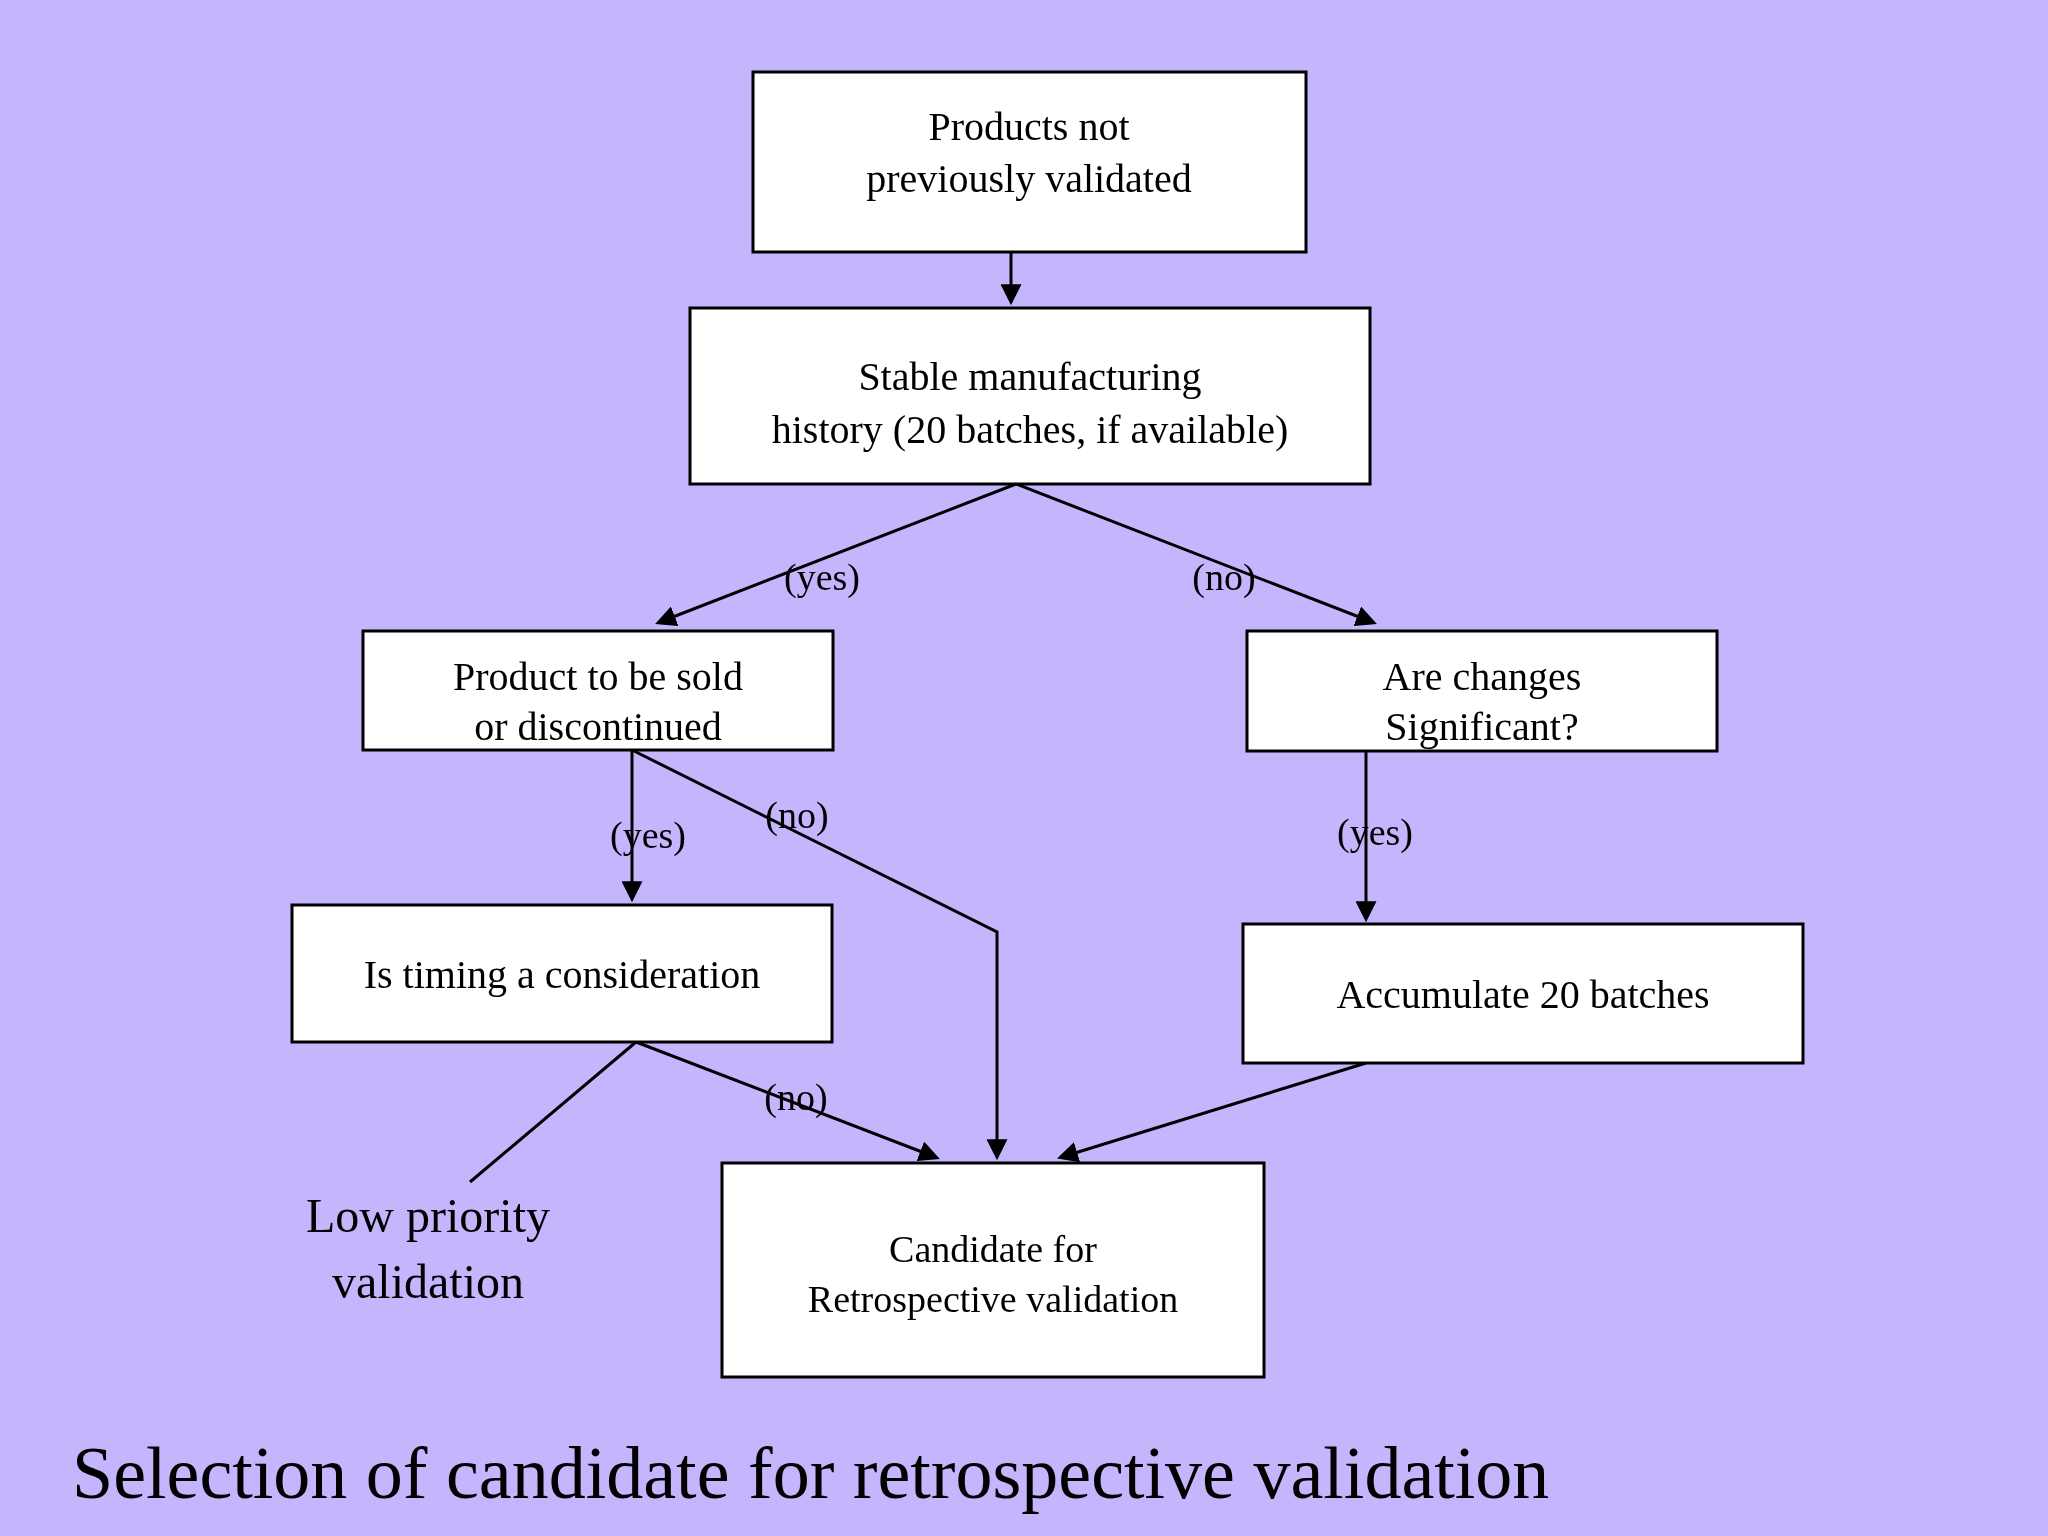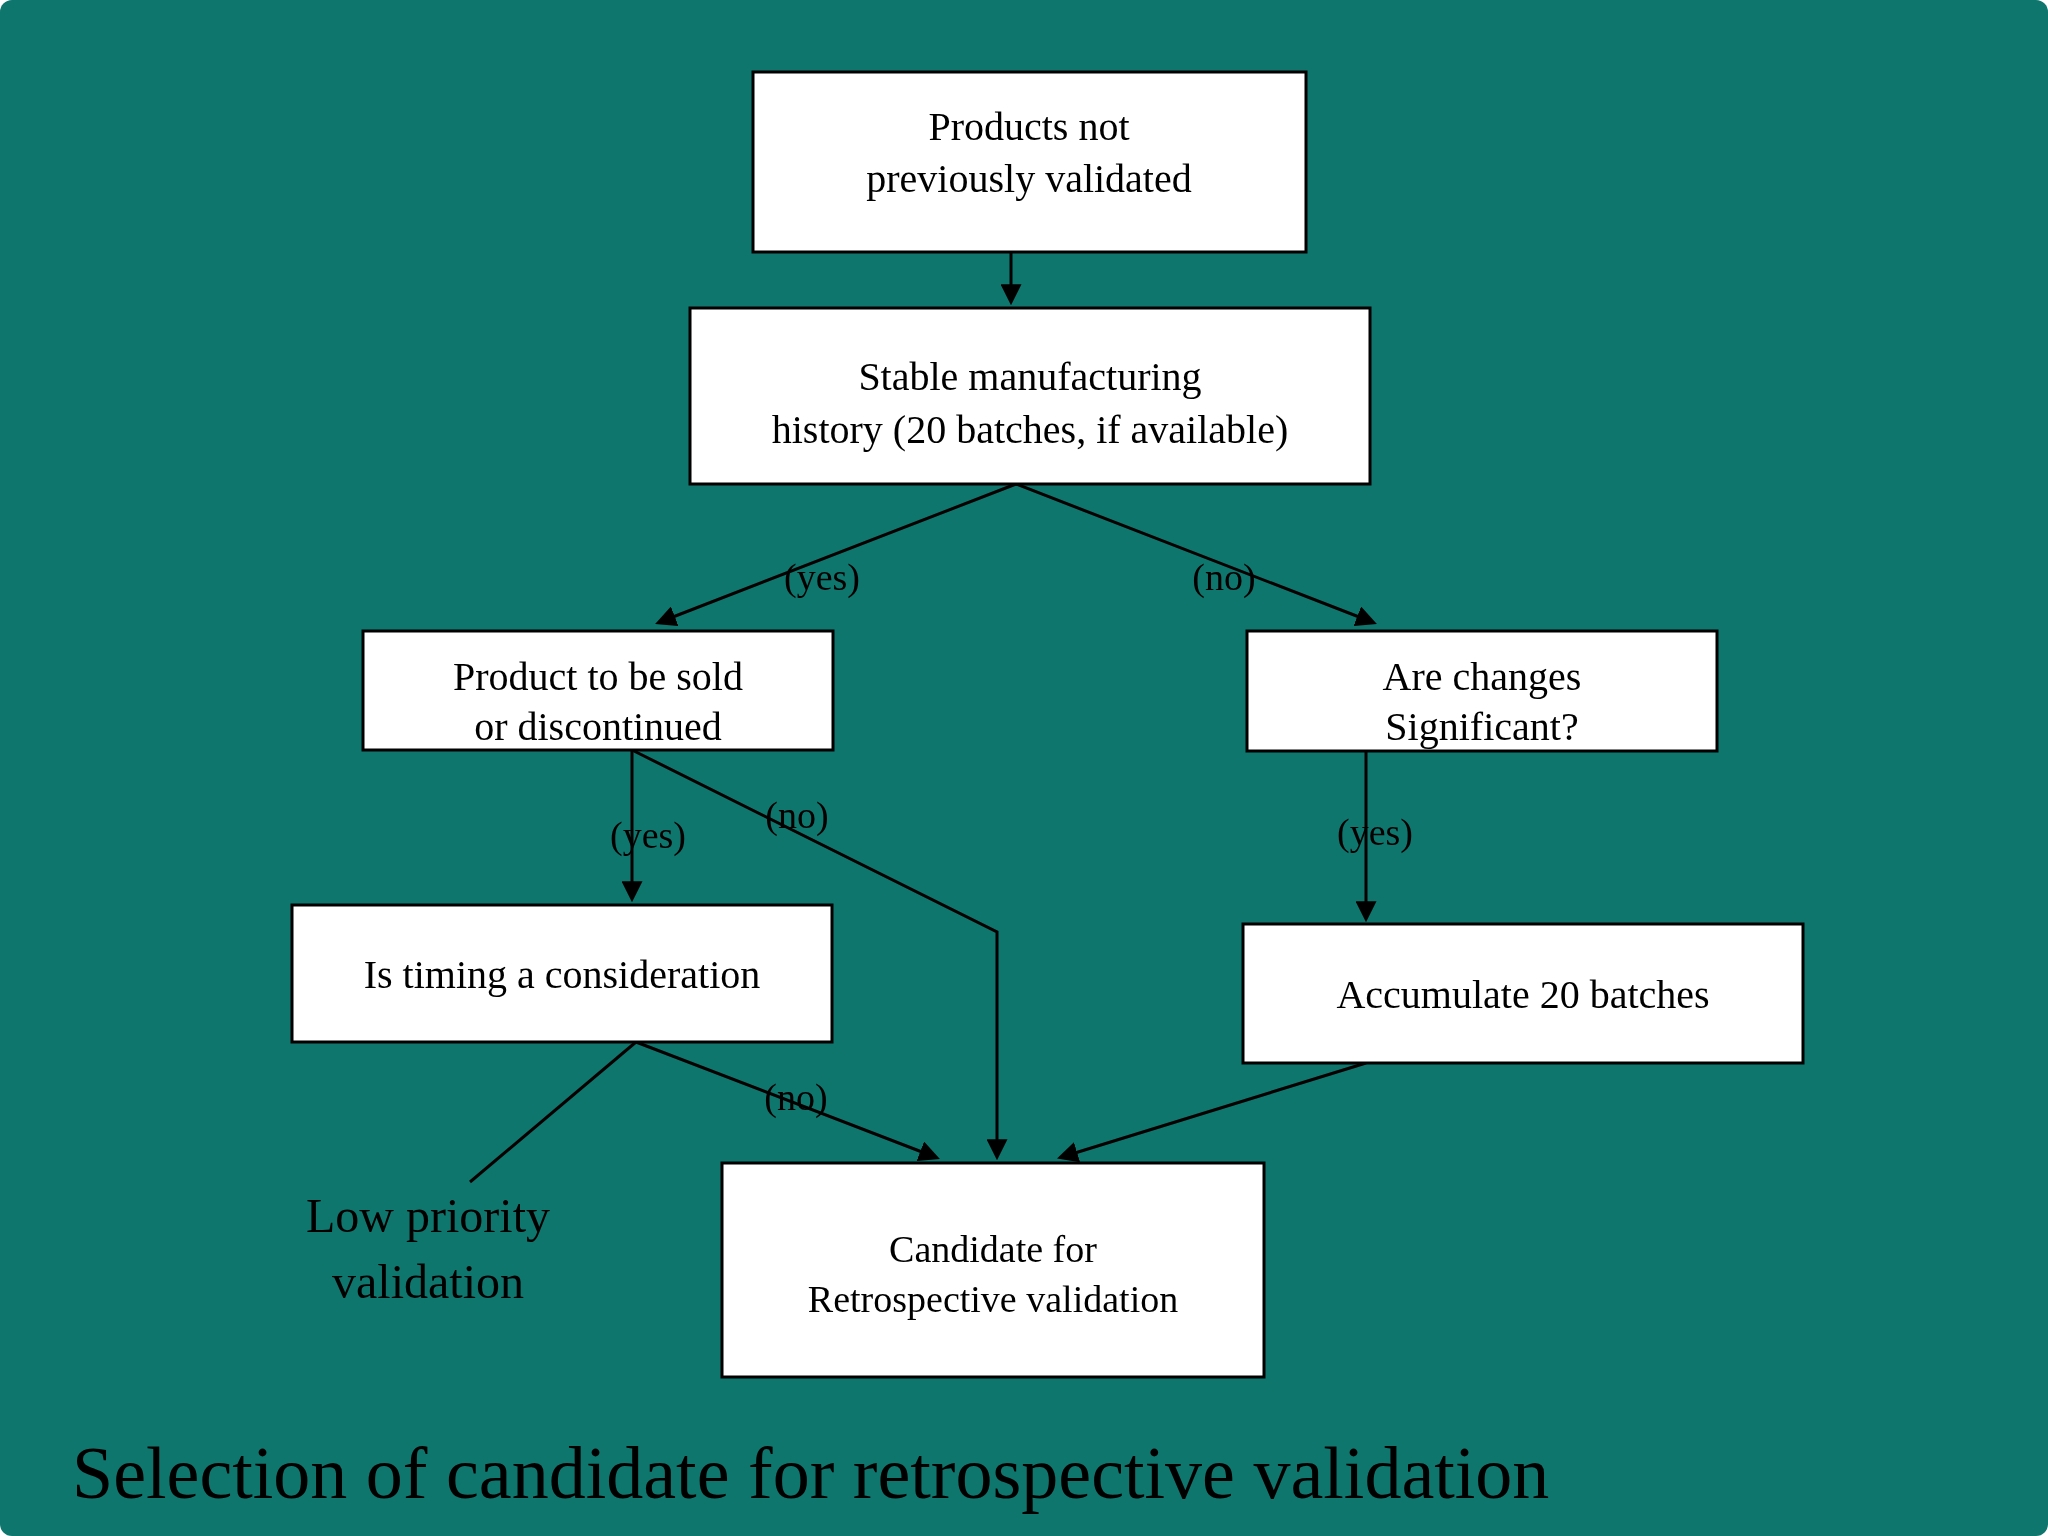--- a/index.html
+++ b/index.html
@@ -4,24 +4,23 @@
 <style>
   html, body {
     margin: 0;
     padding: 0;
     background: #ffffff;
   }
   #page {
     position: relative;
     width: 2048px;
     height: 1536px;
-    background: #0f766e;
+    background: #c4b5fd;
     overflow: hidden;
     font-family: "Liberation Serif", "DejaVu Serif", serif;
-    border-radius: 12px;
   }
   svg.flow {
     position: absolute;
     left: 0;
     top: 0;
     width: 2048px;
     height: 1536px;
     display: block;
   }
   .node-rect {

